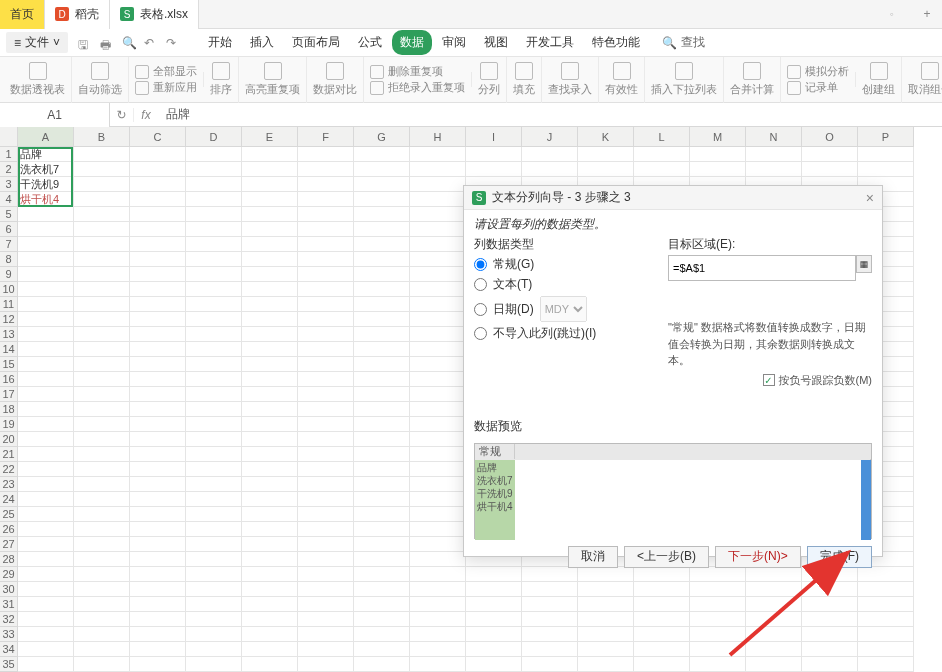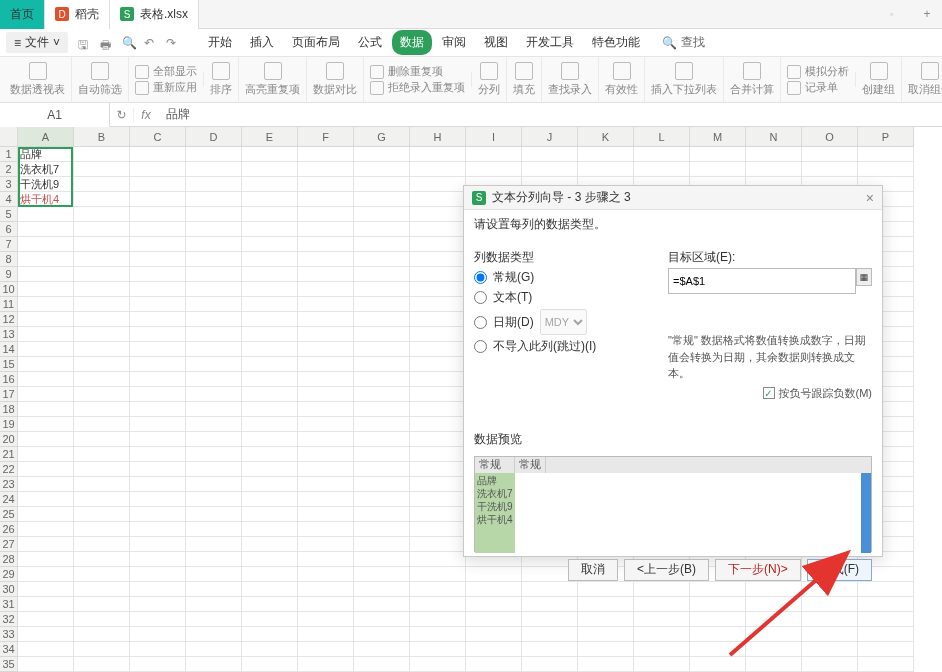--- a/index.html
+++ b/index.html
@@ -1,21 +1,21 @@
 <!DOCTYPE html>
 <html><head>
 <meta charset="utf-8">
 <style>
 *{margin:0;padding:0;box-sizing:border-box;font-family:"Microsoft YaHei",sans-serif;}
 body{width:942px;height:672px;background:#fff;overflow:hidden;position:relative;font-size:12px;color:#333;}
 
 
 .tabbar{height:29px;background:#f5f5f5;display:flex;align-items:center;border-bottom:1px solid #ddd;}
 .tab{height:29px;display:flex;align-items:center;padding:0 10px;gap:6px;border-right:1px solid #ddd;cursor:pointer;background:#fff;}
-.tab.home{background:#14b8a6}
+.tab.home{background:#fde047}
 .tab.file{background:#fff;}
 .tab .ico{width:14px;height:14px;display:inline-flex;align-items:center;justify-content:center;border-radius:2px;font-size:10px;color:#fff;}
 .tab .ico.d{background:#e34f2b;}
 .tab .ico.s{background:#2e9e5b;}
 .tab-plus{width:30px;text-align:center;color:#888;}
 .tab-dot{width:20px;text-align:center;color:#bbb;margin-left:auto;margin-right:10px;}
 
 
 .menubar{height:28px;background:#fff;display:flex;align-items:center;gap:2px;padding:0 6px;border-bottom:1px solid #e5e5e5;}
 .menubar .filebtn{display:flex;align-items:center;gap:4px;padding:2px 8px;background:#f0f0f0;border-radius:2px;}
@@ -56,33 +56,33 @@
 .cell.r4{color:#c0504d;}
 .selbox{position:absolute;border:2px solid #2e9e5b;pointer-events:none;}
 
 
 .dialog{position:absolute;left:463px;top:185px;width:420px;height:372px;background:#fff;border:1px solid #c8c8c8;box-shadow:0 4px 16px rgba(0,0,0,.15);}
 .dlg-titlebar{height:24px;background:#f5f5f5;display:flex;align-items:center;padding:0 8px;border-bottom:1px solid #e5e5e5;}
 .dlg-titlebar .ico{width:14px;height:14px;background:#2e9e5b;border-radius:2px;margin-right:6px;color:#fff;font-size:10px;display:flex;align-items:center;justify-content:center;}
 .dlg-titlebar .ttl{flex:1;color:#333;}
 .dlg-titlebar .x{color:#888;cursor:pointer;font-size:14px;}
 .dlg-body{padding:6px 10px 0 10px;font-size:12px;color:#333;}
-.dlg-body .hint{color:#333;margin-bottom:16px;}
+.dlg-body .hint{color:#333;margin-bottom:3px;font-style:italic;}
 .dlg-row{display:flex;gap:20px;}
 .dlg-col{flex:1;}
 .radiogrp label{display:flex;align-items:center;gap:6px;margin:3px 0;}
 .radiogrp input[type=radio]{margin:0;}
 .tgt input[type=text]{width:188px;height:18px;border:1px solid #bbb;font-size:11px;padding:12px 4px;}
 .tgt .pick{width:16px;height:18px;background:#eee;border:1px solid #bbb;display:inline-flex;align-items:center;justify-content:center;font-size:9px;vertical-align:top;}
 .desc{font-size:11px;color:#555;margin-top:38px;line-height:1.5;}
 .chk{display:flex;align-items:center;gap:4px;justify-content:flex-end;margin-top:4px;color:#555;font-size:11px;}
 .chk .cb{width:12px;height:12px;border:1px solid #888;display:inline-flex;align-items:center;justify-content:center;color:#2e9e5b;font-size:10px;}
 .sect{margin-top:30px;color:#333;}
 .preview{margin-top:8px;border:1px solid #bbb;height:96px;position:relative;}
-.preview .phead{display:flex;height:16px;background:#e8e8e8;}
+.preview .phead{display:flex;height:16px;background:#e8e8e8;flex-direction:column;}
 .preview .phead div{padding:0 4px;font-size:11px;color:#555;border-right:1px solid #ccc;}
 .preview .pbody{display:flex;height:80px;}
 .preview .pcol1{width:40px;background:#b7d7a8;font-size:10px;color:#555;padding:1px 2px;line-height:13px;}
 .preview .pcol2{flex:1;background:#fff;}
 .preview .pcol3{width:10px;background:#4a90d9;}
 .dlg-foot{height:36px;display:flex;align-items:center;justify-content:flex-end;gap:6px;padding:0 10px;}
 .dlg-foot button{height:22px;padding:0 12px;background:#f5f5f5;border:1px solid #bbb;font-size:12px;color:#333;cursor:pointer;}
 .dlg-foot button.disabled{color:#b91c1c;}
 .dlg-foot button.finish{border-color:#8aa8c8;background:#eef5fc;}
 

